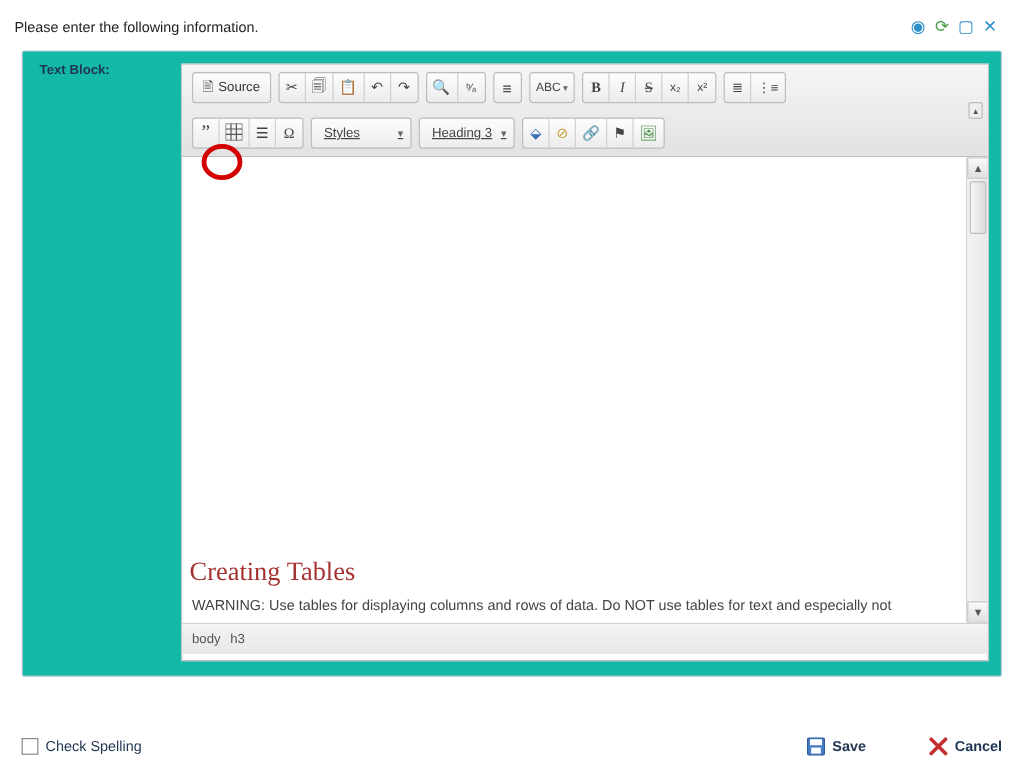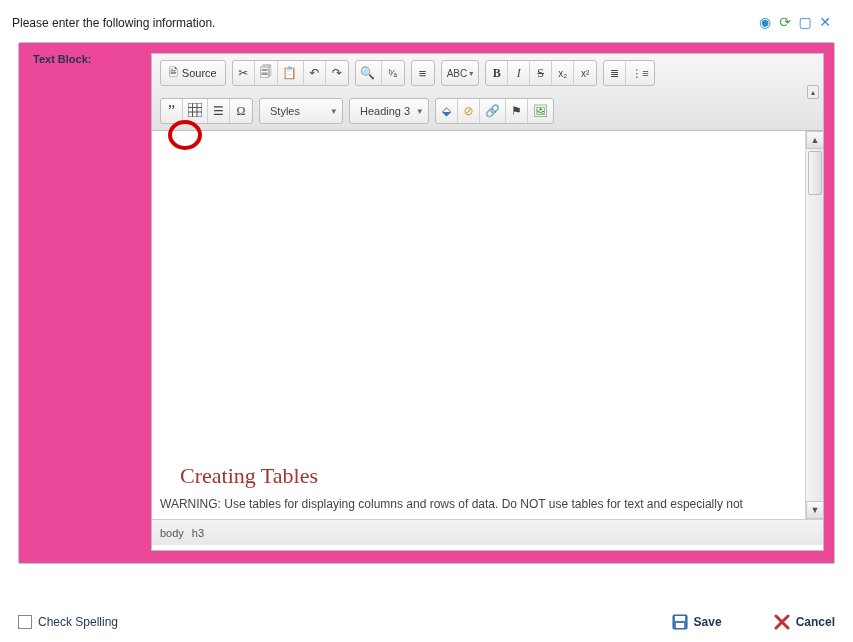--- a/index.html
+++ b/index.html
@@ -35,21 +35,21 @@
   .header-icons .icn {
     width: 16px; height: 16px;
     display:flex;align-items:center;justify-content:center;
     cursor:pointer;
     font-size: 14px;
   }
   .panel {
     border: 1px solid #b8c5d6;
     margin: 4px 18px 0 18px;
     padding: 10px 10px 14px 10px;
-    background: #ec4899;
+    background: #14b8a6;
     border-radius: 2px;
     height: 522px;
     position: relative;
   }
   .field-label {
     font-size: 11px;
     font-weight: bold;
     color: #1f3552;
     position:absolute;
     left: 14px; top: 10px;
@@ -96,20 +96,21 @@
     border: 1px solid #bdbdbd;
     border-radius: 3px;
     background: linear-gradient(#fdfdfd,#ececec);
     height: 26px;
     font-size: 11px;
     color: #444;
     display:flex;align-items:center;
     padding: 0 6px 0 10px;
     gap: 6px;
     cursor:pointer;
+    text-decoration:underline;
   }
   .tdropdown .arrow { font-size:9px; color:#666; }
   .tbutton .mini-arrow { font-size:8px; color:#666; margin-left:2px; }
   .collapse-handle {
     position:absolute;
     right:4px; top:50%; transform:translateY(-50%);
     width:12px;height:14px;
     border:1px solid #bbb; border-radius:2px;
     background:#eee;
     display:flex;align-items:center;justify-content:center;
@@ -145,21 +146,21 @@
   .scroll-thumb {
     position:absolute; left:2px; width:14px; top:20px; height:44px;
     background: linear-gradient(to right,#f5f5f5,#dcdcdc);
     border:1px solid #bcbcbc; border-radius:2px; cursor:pointer;
   }
   .content-inner {
     position:absolute; left:6px; right:22px; top:0; bottom:0;
     padding: 0 4px;
   }
   .content-heading {
-    position:absolute; bottom: 30px; left:22px;
+    position:absolute; bottom: 30px; left:0;
     font-family: Georgia, serif;
     font-size: 22px;
     color: #a53333;
   }
   .content-warning {
     position:absolute; bottom: 8px; left:2px; right:4px;
     font-size: 12px; color:#444;
     white-space:nowrap; overflow:hidden;
   }
   .statusbar {

